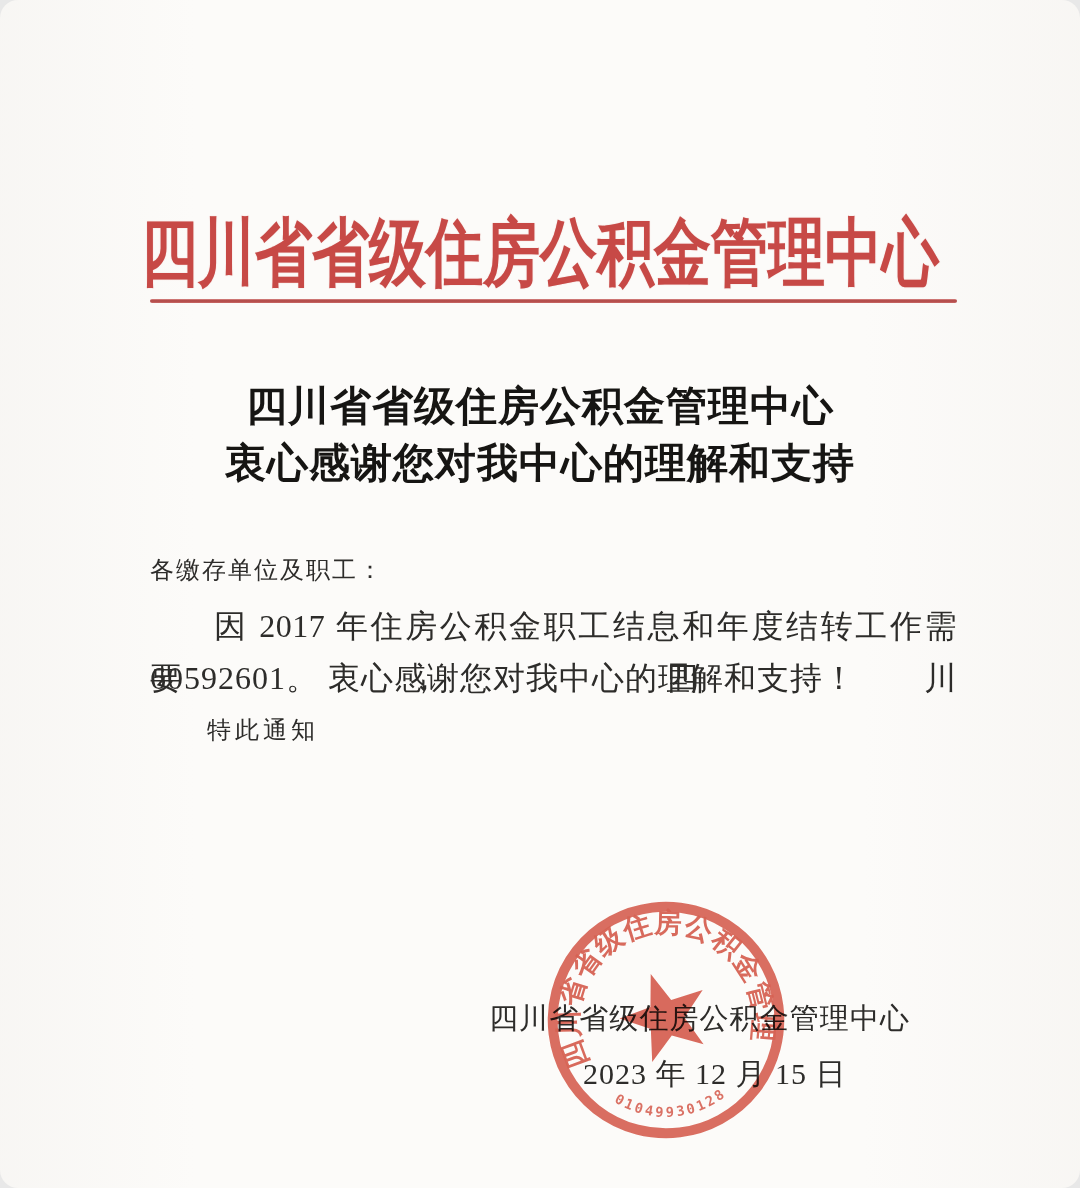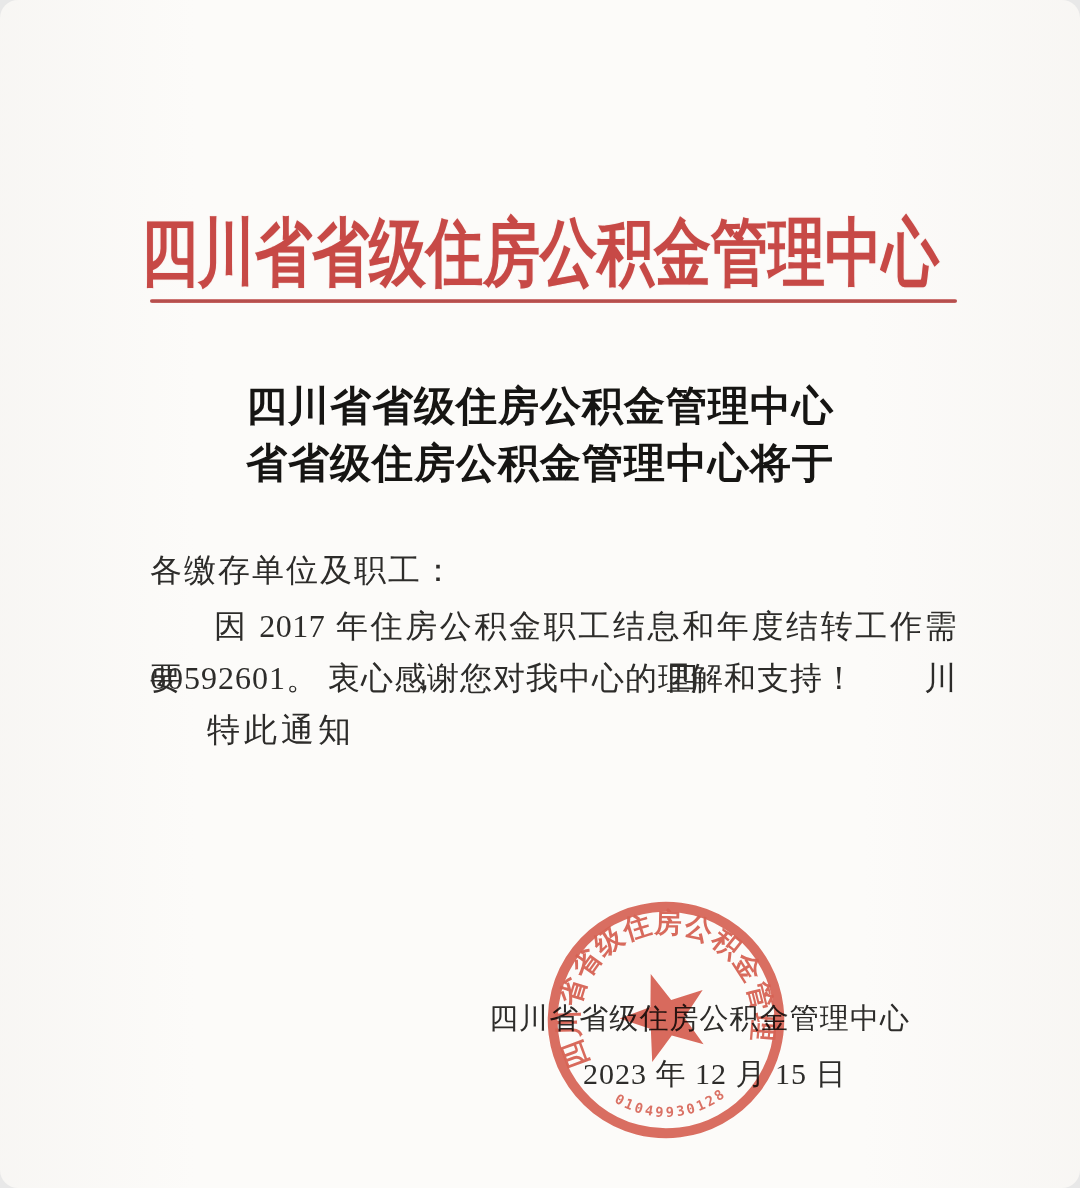--- a/index.html
+++ b/index.html
@@ -43,41 +43,41 @@
     line-height:57px;
     letter-spacing:1px;
   }
   .body-block{
     position:absolute;left:150px;top:548px;width:807px;
     font-size:32px;
     color:#2d2c2a;
   }
   .salutation{
     height:52px;line-height:44px;
-    font-size:32px;
+    font-size:24px;
     letter-spacing:2px;
   }
   .para-line{
     height:52px;line-height:52px;
     letter-spacing:.5px;
   }
   .para-line.full{
     text-align:justify;
     text-align-last:justify;
   }
   .para-line.first{
     text-indent:64px;
   }
   .para-line.last{
     text-align:left;
     letter-spacing:1px;
   }
   .closing{
     height:52px;line-height:52px;
-    font-size:33px;
+    font-size:24px;
     letter-spacing:4px;
     padding-left:57px;
   }
   .signature{
     position:absolute;top:998px;left:489px;width:420px;
     font-size:29px;line-height:40px;
     text-align:justify;
     text-align-last:justify;
     color:#2d2c2a;
   }
@@ -107,21 +107,21 @@
 
 <div class="page">
 
   <div class="letterhead">
     <span class="lh-text">四川省省级住房公积金管理中心</span>
   </div>
   <div class="letterhead-rule"></div>
 
   <div class="doc-title">
     <div>四川省省级住房公积金管理中心</div>
-    <div>省省级住房公积金管理中心将于</div>
+    <div>衷心感谢您对我中心的理解和支持</div>
   </div>
 
   <div class="body-block">
     <div class="salutation">各缴存单位及职工：</div>
     <div class="para-line full first">因 2017 年住房公积金职工结息和年度结转工作需要，四川</div>
     <div class="para-line last">60592601。 衷心感谢您对我中心的理解和支持！</div>
     <div class="closing">特此通知</div>
   </div>
 
   <div class="signature">四川省省级住房公积金管理中心</div>

